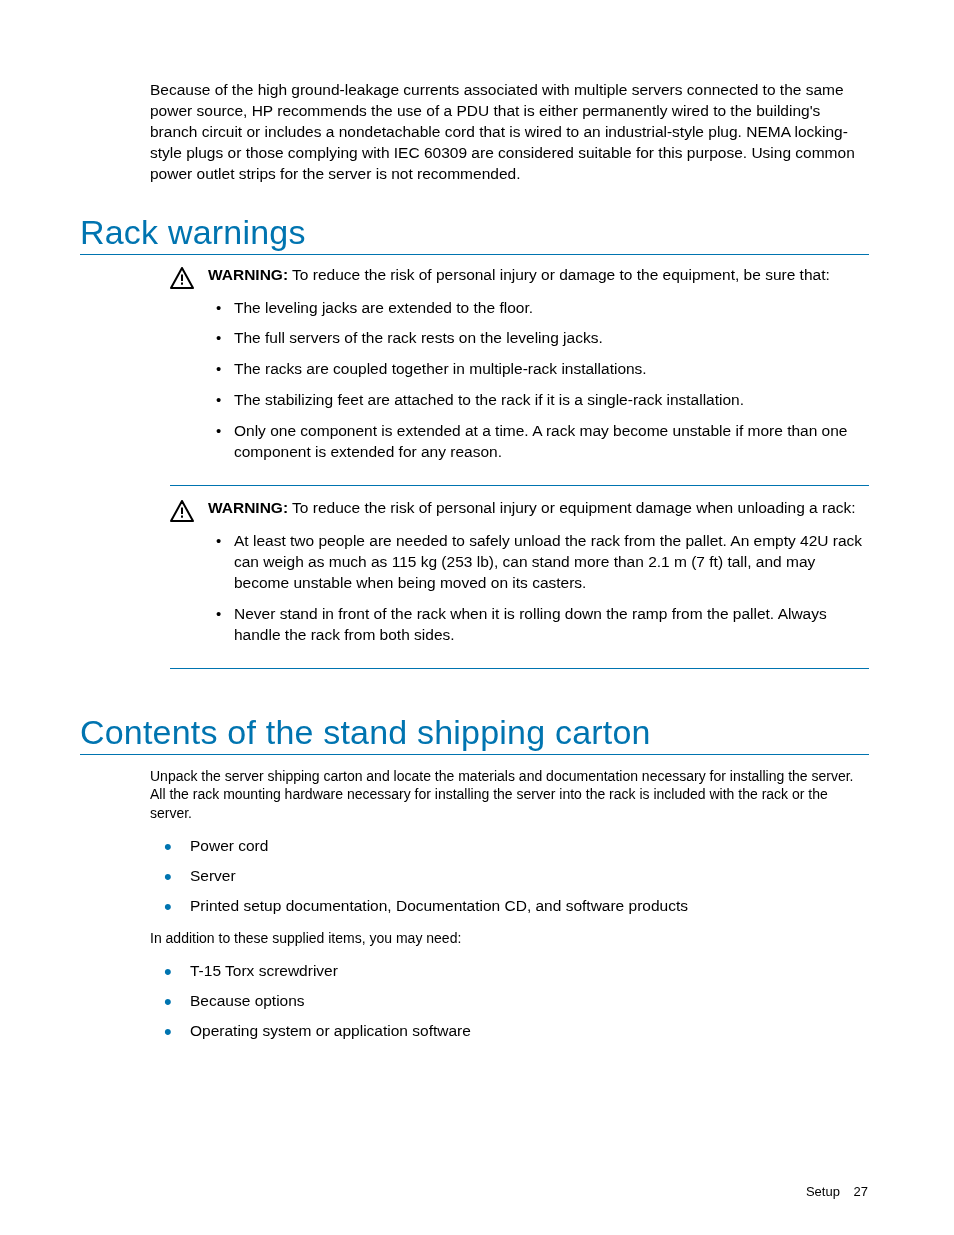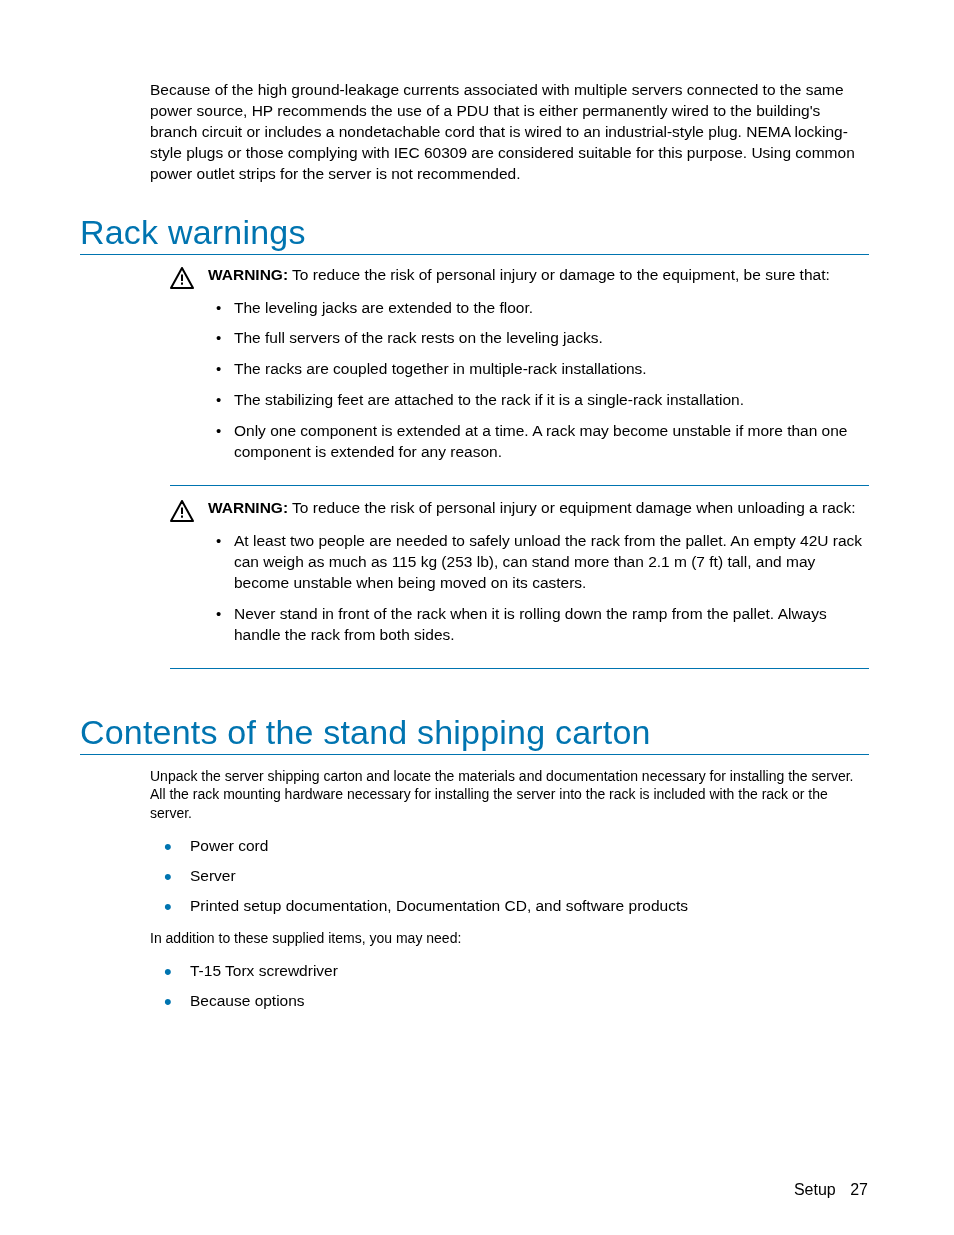--- a/index.html
+++ b/index.html
@@ -91,21 +91,21 @@
     left: 14px;
     top: -3px;
     color: #0074b0;
     font-size: 22px;
     line-height: 1.2;
   }
   .footer {
     position: absolute;
     bottom: 36px;
     right: 86px;
-    font-size: 16px;
+    font-size: 13px;
   }
   .footer-page {
     margin-left: 10px;
   }
   .section-gap {
     height: 32px;
   }
   svg.tri {
     width: 24px;
     height: 22px;
@@ -172,20 +172,21 @@
     <li>Power cord</li>
     <li>Server</li>
     <li>Printed setup documentation, Documentation CD, and software products</li>
   </ul>
 
   <p class="body-para">In addition to these supplied items, you may need:</p>
 
   <ul class="blue-bullets">
     <li>T-15 Torx screwdriver</li>
     <li>Because options</li>
+    <li>Operating system or application software</li>
   </ul>
 
 </div>
 
 <div class="footer">
   <span>Setup</span>
   <span class="footer-page">27</span>
 </div>
 
 </body></html>

